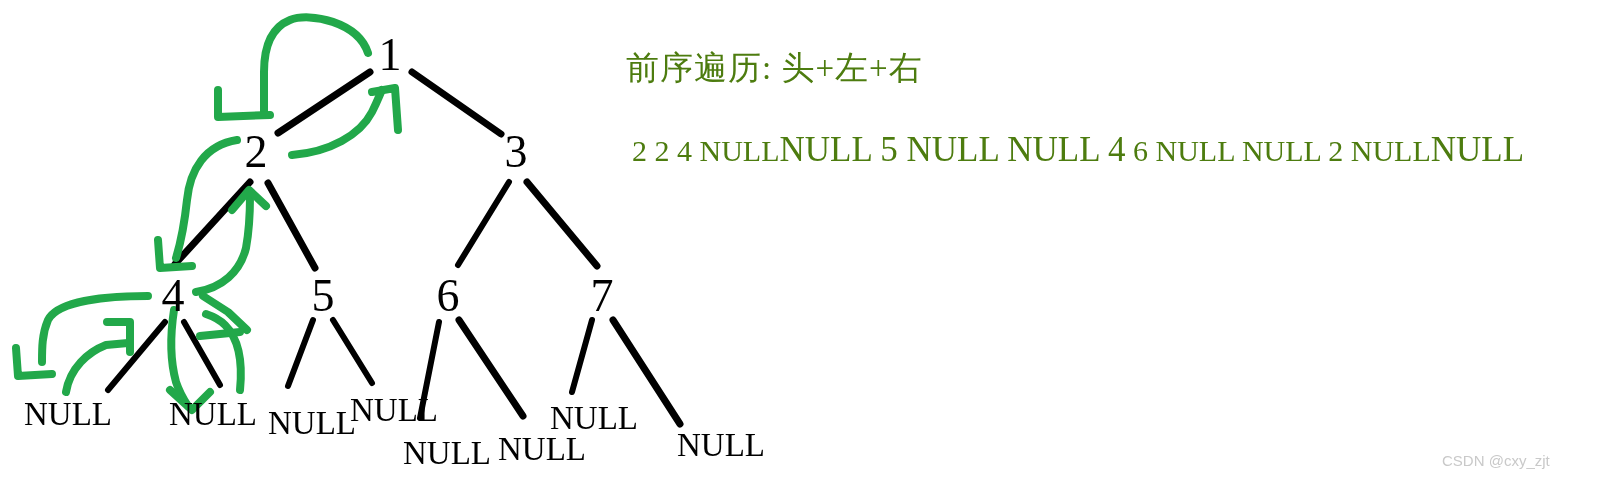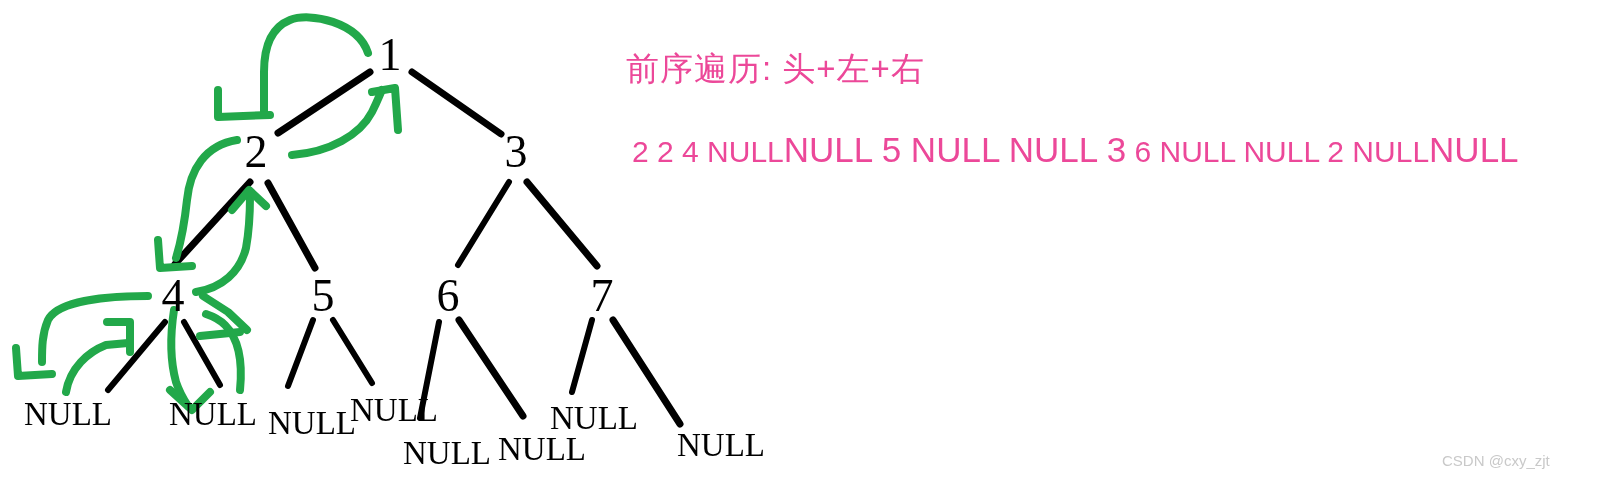--- a/index.html
+++ b/index.html
@@ -37,22 +37,22 @@
     position: absolute;
     font-family: "Liberation Serif", "DejaVu Serif", serif;
     font-size: 33px;
     color: #000000;
     line-height: 1;
     white-space: nowrap;
     transform: translate(-50%, -50%);
   }
   .annotation {
     position: absolute;
-    font-family: Liberation Sans, sans-serif;
-    color: #ec4899;
+    font-family: Liberation Serif, serif;
+    color: #4d7c0f;
     white-space: nowrap;
     line-height: 1;
     text-align: right;
   }
   #annot-title {
     font-size: 33px;
     letter-spacing: 1px;
   }
   #annot-sequence {
     font-size: 31px;
@@ -154,18 +154,18 @@
   <div class="null-label" style="left:312px; top:423px;">NULL</div>
   <div class="null-label" style="left:394px; top:410px;">NULL</div>
   <div class="null-label" style="left:447px; top:453px;">NULL</div>
   <div class="null-label" style="left:542px; top:449px;">NULL</div>
   <div class="null-label" style="left:594px; top:418px;">NULL</div>
   <div class="null-label" style="left:721px; top:445px;">NULL</div>
 
   <div class="annotation" id="annot-title" style="left:626px; top:52px;">前序遍历: 头+左+右</div>
 
   <div class="annotation" id="annot-sequence" style="left:632px; top:132px;">
-    <span class="seq-part seq-small">2 2 4 NULL</span><span class="seq-part seq-big">NULL  5 NULL NULL 3</span><span class="seq-part seq-small"> 6 NULL NULL 2 NULL</span><span class="seq-part seq-big">NULL</span>
+    <span class="seq-part seq-small">2 2 4 NULL</span><span class="seq-part seq-big">NULL  5 NULL NULL 4</span><span class="seq-part seq-small"> 6 NULL NULL 2 NULL</span><span class="seq-part seq-big">NULL</span>
   </div>
 
   <div id="watermark" style="left:1442px; top:452px;">CSDN @cxy_zjt</div>
 
 </div>
 
 </body></html>

